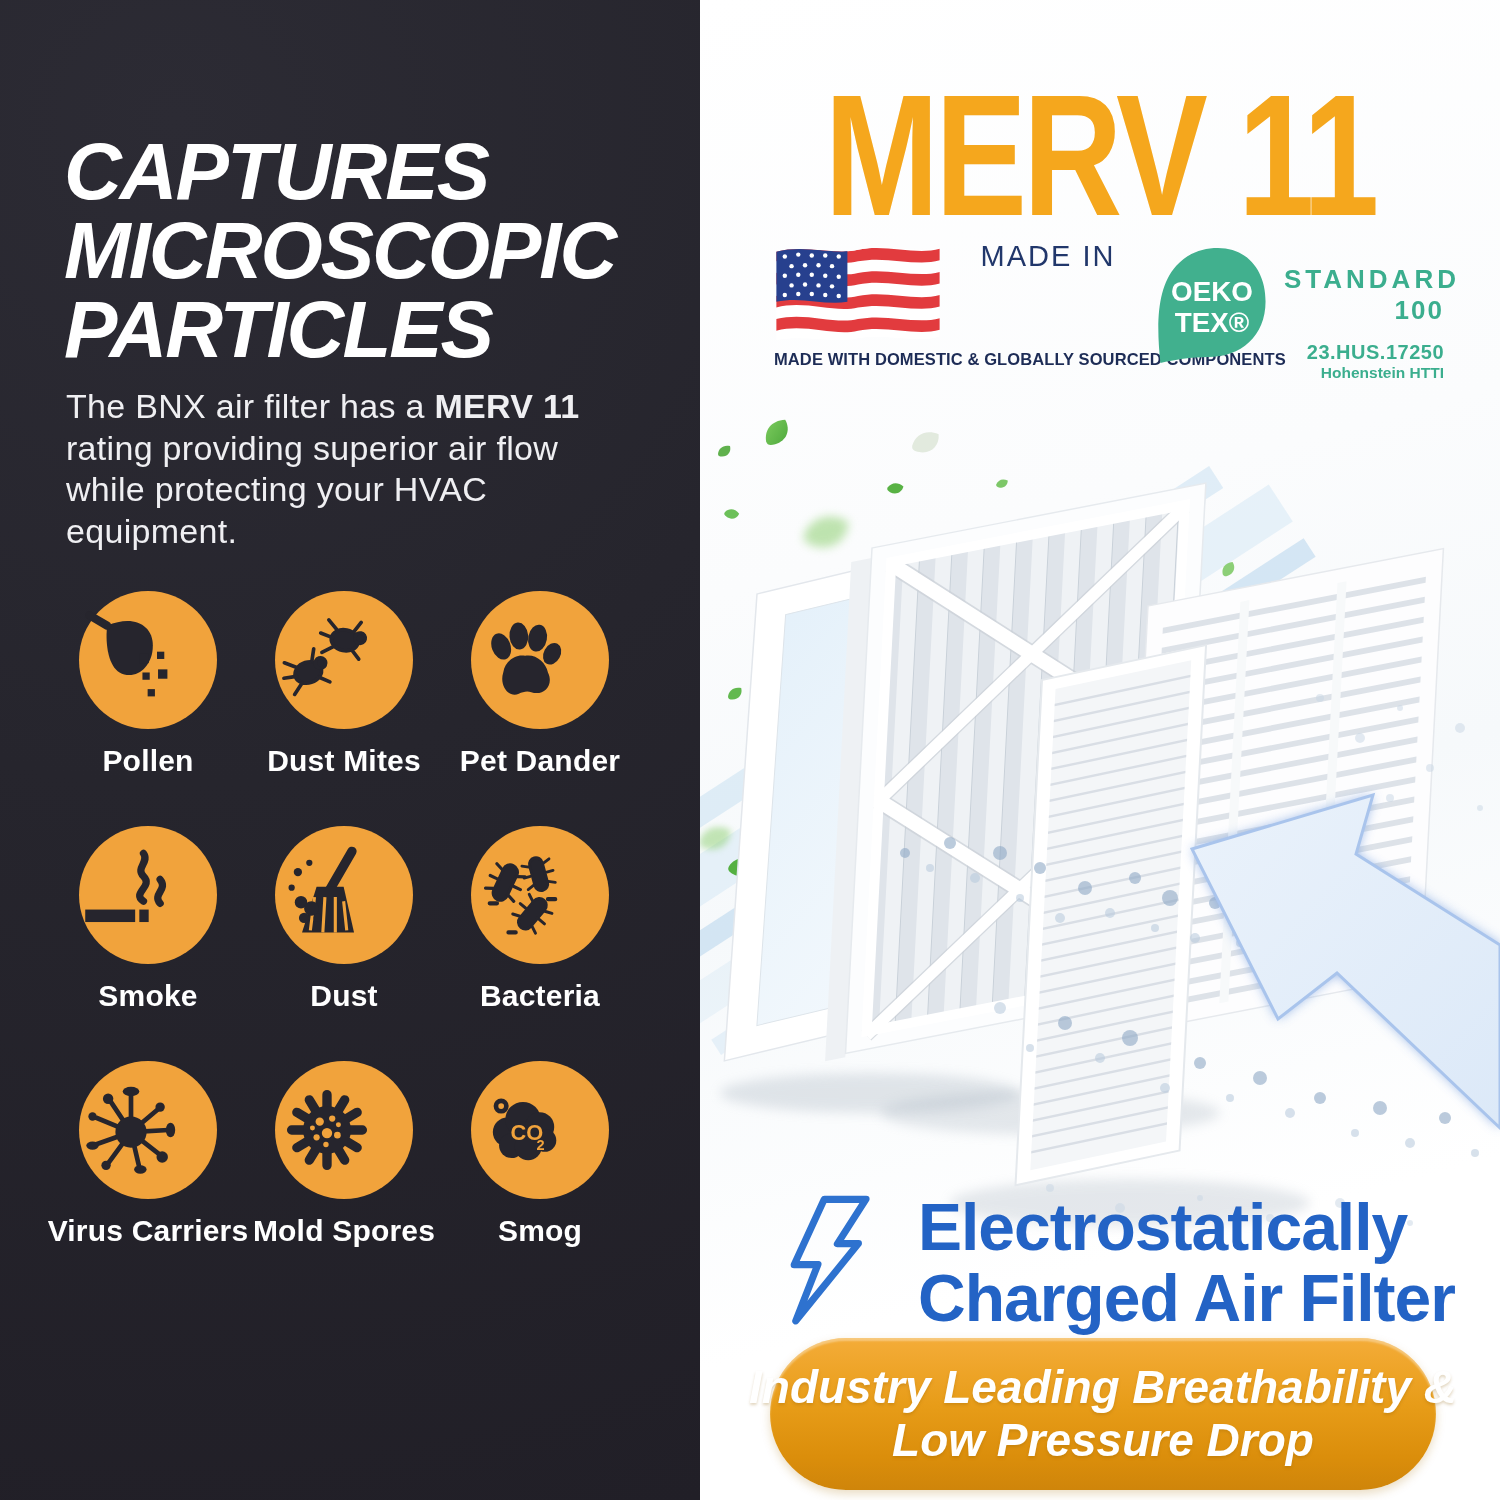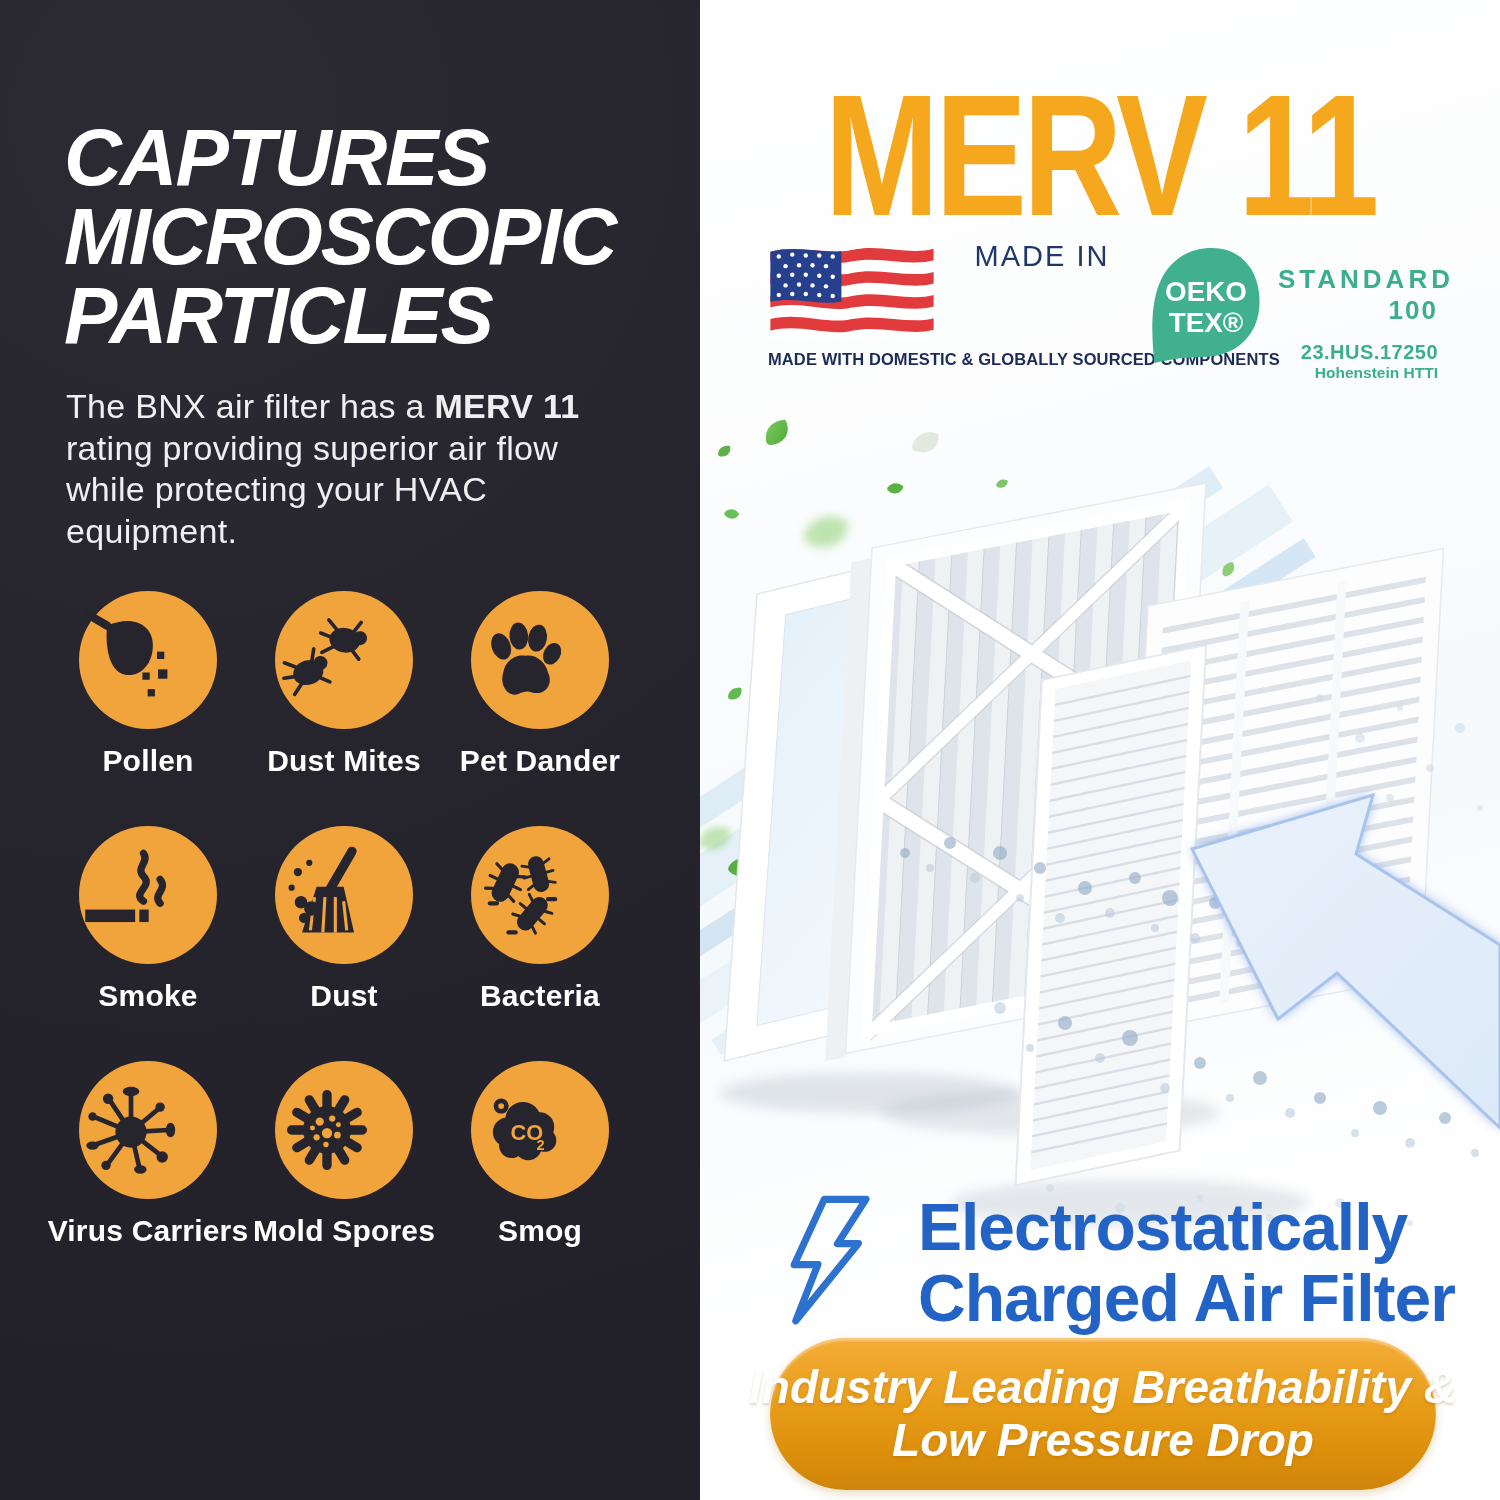--- a/index.html
+++ b/index.html
@@ -1,42 +1,42 @@
 <!DOCTYPE html>
 <html><head>
 <meta charset="utf-8">
 <style>
   html,body{margin:0;padding:0;background:#e8e8e8;}
   .canvas{position:relative;width:1500px;height:1500px;overflow:hidden;
           font-family:"Liberation Sans",sans-serif;background:#fff;}
   
   .left-panel{position:absolute;left:0;top:0;width:700px;height:1500px;
     background:radial-gradient(circle at 25% 8%,#2c2b34 0%,#26252d 45%,#211f27 100%);}
-  .headline{position:absolute;left:64px;top:64px;width:600px;
+  .headline{position:absolute;left:64px;top:78px;width:600px;
     font-size:80px;line-height:79px;font-weight:800;font-style:italic;
     letter-spacing:-2px;color:#ffffff;}
   .headline span{display:block;}
   .intro{position:absolute;left:66px;top:352px;width:580px;
     font-size:34px;line-height:41.5px;font-weight:400;color:#efeff2;letter-spacing:.3px;}
   .intro b{font-weight:800;}
   .grid{position:absolute;left:50px;top:591px;width:600px;
     display:grid;grid-template-columns:repeat(3,196px);row-gap:48px;}
   .cell{display:flex;flex-direction:column;align-items:center;}
   .bubble{width:138px;height:138px;border-radius:50%;background:#f1a33c;
     display:flex;align-items:center;justify-content:flex-start;}
   .bubble svg{width:104px;height:104px;}
   .cell-label{margin-top:15px;font-size:30px;font-weight:700;color:#ffffff;
     letter-spacing:.2px;white-space:nowrap;}
   
   .right-panel{position:absolute;left:700px;top:0;width:800px;height:1500px;
     background:linear-gradient(165deg,#ffffff 0%,#fbfcfd 35%,#f6f9fb 55%,#ffffff 80%);}
   .merv-title{position:absolute;left:0;top:56px;width:800px;text-align:center;
     font-size:172px;font-weight:900;color:#f5a71d;letter-spacing:-5px;
     transform:scaleX(.80);transform-origin:50% 0;white-space:nowrap;}
-  .badges{position:absolute;left:70px;top:240px;width:680px;height:140px;}
+  .badges{position:absolute;left:76px;top:240px;width:680px;height:140px;}
   .flag-wrap{position:absolute;left:0;top:4px;}
   .madein-block{position:absolute;left:172px;top:0px;width:200px;text-align:center;}
   .madein{font-size:29px;font-weight:500;color:#21376b;letter-spacing:2px;}
   .usa{font-size:77px;font-weight:900;color:#21376b;letter-spacing:1px;line-height:70px;}
   .flag-caption{position:absolute;left:-2px;top:110px;width:364px;
     font-size:16.5px;font-weight:700;color:#1d2c56;letter-spacing:.1px;white-space:nowrap;}
   .oeko-wrap{position:absolute;left:374px;top:4px;}
   .standard-block{position:absolute;left:508px;top:12px;width:160px;text-align:right;margin-top:12px;}
   .standard-word{font-size:26px;font-weight:700;color:#3bae8e;letter-spacing:4px;}
   .standard-num{font-size:26px;font-weight:700;color:#3bae8e;letter-spacing:2px;line-height:30px;}

